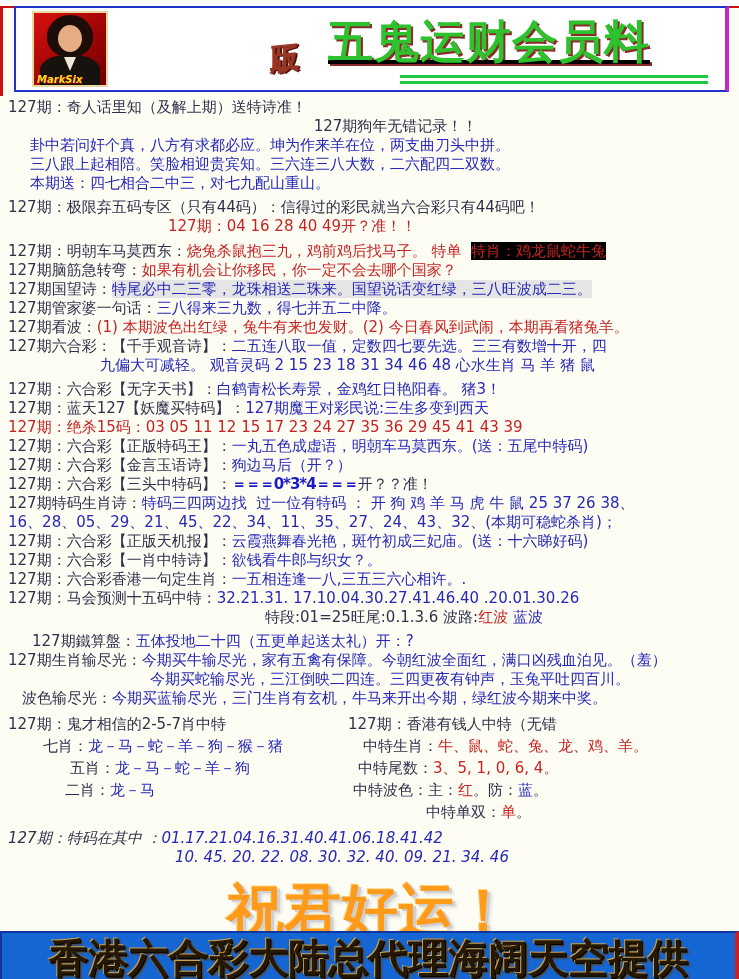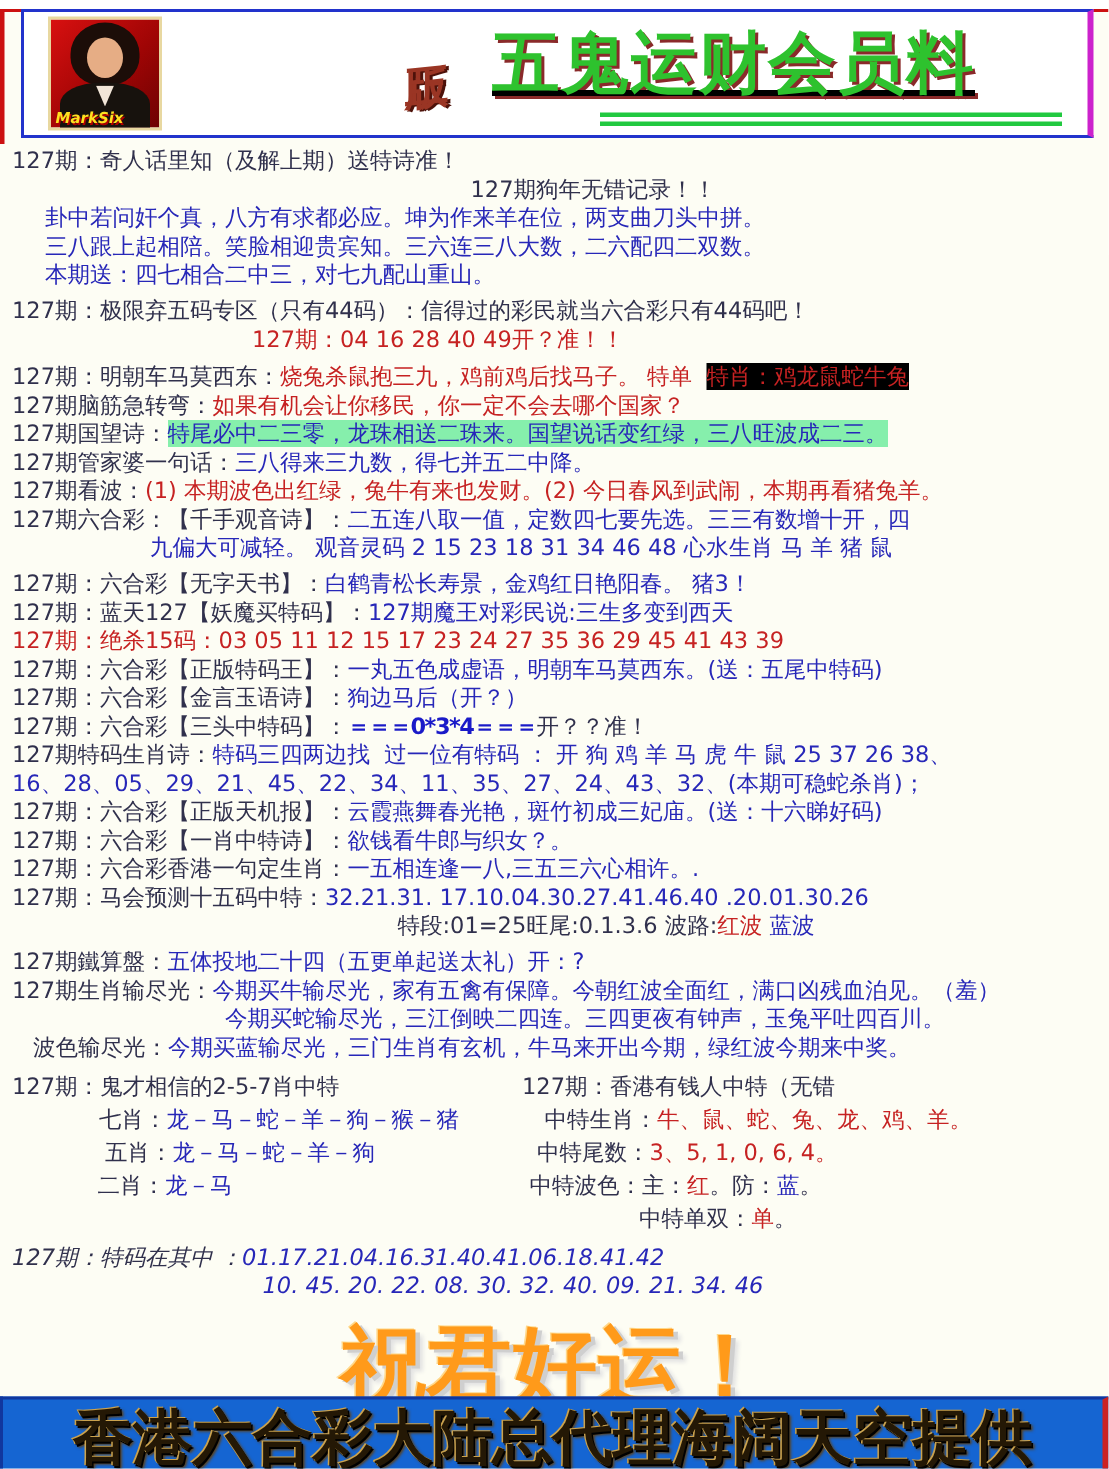--- a/index.html
+++ b/index.html
@@ -28,21 +28,21 @@
          text-shadow:2px 2px 0 #8a2a2a;}
   .underline{margin:3px 0 0 72px;width:308px;}
   .underline i{display:block;height:3px;background:#21c940;margin-bottom:3px;}
 
   
   .content{margin-top:6px;}
   .tline{font-size:15px;line-height:19px;white-space:pre-wrap;}
   .seg-k{color:#30304c;}
   .seg-b{color:#2727b8;}
   .seg-r{color:#c62222;}
-  .seg-bh{color:#2727b8;background:#86efac;}
+  .seg-bh{color:#2727b8;background:#e5e5e5;}
   .seg-rh{color:#c62222;background:#000000;}
   .seg-bb{color:#1a1ac8;font-weight:bold;letter-spacing:-1px;}
 
   .twocol{display:flex;margin-top:5px;}
   .col-left{width:348px;}
   .col-right{flex:1;}
   .twocol .tline{line-height:22px;}
 
   .content2{margin-top:4px;font-style:italic;}
 
@@ -101,30 +101,30 @@
       <div class="tline" style="padding-left: 8px;"><span class="seg-k">127期：六合彩【正版特码王】：</span><span class="seg-b">一丸五色成虚语，明朝车马莫西东。(送：五尾中特码)</span></div>
       <div class="tline" style="padding-left: 8px;"><span class="seg-k">127期：六合彩【金言玉语诗】：</span><span class="seg-b">狗边马后（开？）</span></div>
       <div class="tline" style="padding-left: 8px;"><span class="seg-k">127期：六合彩【三头中特码】：</span><span class="seg-bb">＝＝＝0*3*4＝＝＝</span><span class="seg-k">开？？准！</span></div>
       <div class="tline" style="padding-left: 8px;"><span class="seg-k">127期特码生肖诗：</span><span class="seg-b">特码三四两边找  过一位有特码 ： 开 狗 鸡 羊 马 虎 牛 鼠 25 37 26 38、</span></div>
       <div class="tline" style="padding-left: 8px;"><span class="seg-b">16、28、05、29、21、45、22、34、11、35、27、24、43、32、(本期可稳蛇杀肖)；</span></div>
       <div class="tline" style="padding-left: 8px;"><span class="seg-k">127期：六合彩【正版天机报】：</span><span class="seg-b">云霞燕舞春光艳，斑竹初成三妃庙。(送：十六睇好码)</span></div>
       <div class="tline" style="padding-left: 8px;"><span class="seg-k">127期：六合彩【一肖中特诗】：</span><span class="seg-b">欲钱看牛郎与织女？。</span></div>
       <div class="tline" style="padding-left: 8px;"><span class="seg-k">127期：六合彩香港一句定生肖：</span><span class="seg-b">一五相连逢一八,三五三六心相许。.</span></div>
       <div class="tline" style="padding-left: 8px;"><span class="seg-k">127期：马会预测十五码中特：</span><span class="seg-b">32.21.31. 17.10.04.30.27.41.46.40 .20.01.30.26</span></div>
       <div class="tline" style="padding-left: 265px;"><span class="seg-k">特段:01=25旺尾:0.1.3.6 波路:</span><span class="seg-r">红波</span><span class="seg-b"> 蓝波</span></div>
-      <div class="tline" style="padding-left: 8px; margin-top: 5px;"><span class="seg-k">127期鐵算盤：</span><span class="seg-b">五体投地二十四（五更单起送太礼）开：?</span></div>
+      <div class="tline" style="padding-left: 8px; margin-top: 5px; margin-left: 24px;"><span class="seg-k">127期鐵算盤：</span><span class="seg-b">五体投地二十四（五更单起送太礼）开：?</span></div>
       <div class="tline" style="padding-left: 8px;"><span class="seg-k">127期生肖输尽光：</span><span class="seg-b">今期买牛输尽光，家有五禽有保障。今朝红波全面红，满口凶残血泊见。（羞）</span></div>
       <div class="tline" style="padding-left: 150px;"><span class="seg-b">今期买蛇输尽光，三江倒映二四连。三四更夜有钟声，玉兔平吐四百川。</span></div>
       <div class="tline" style="padding-left: 22px;"><span class="seg-k">波色输尽光：</span><span class="seg-b">今期买蓝输尽光，三门生肖有玄机，牛马来开出今期，绿红波今期来中奖。</span></div>
     </div>
 
   <div class="twocol">
     <div class="col-left">
         <div class="tline" style="padding-left: 8px;"><span class="seg-k">127期：鬼才相信的2-5-7肖中特</span></div>
-        <div class="tline" style="padding-left: 66px;"><span class="seg-k">七肖：</span><span class="seg-b">龙－马－蛇－羊－狗－猴－猪</span></div>
+        <div class="tline" style="padding-left: 43px;"><span class="seg-k">七肖：</span><span class="seg-b">龙－马－蛇－羊－狗－猴－猪</span></div>
         <div class="tline" style="padding-left: 70px;"><span class="seg-k">五肖：</span><span class="seg-b">龙－马－蛇－羊－狗</span></div>
         <div class="tline" style="padding-left: 65px;"><span class="seg-k">二肖：</span><span class="seg-b">龙－马</span></div>
       </div>
     <div class="col-right">
         <div class="tline" style="padding-left: 0px;"><span class="seg-k">127期：香港有钱人中特（无错</span></div>
         <div class="tline" style="padding-left: 15px;"><span class="seg-k">中特生肖：</span><span class="seg-r">牛、鼠、蛇、兔、龙、鸡、羊。</span></div>
         <div class="tline" style="padding-left: 10px;"><span class="seg-k">中特尾数：</span><span class="seg-r">3、5, 1, 0, 6, 4。</span></div>
         <div class="tline" style="padding-left: 5px;"><span class="seg-k">中特波色：</span><span class="seg-k">主：</span><span class="seg-r">红</span><span class="seg-k">。防：</span><span class="seg-b">蓝</span><span class="seg-k">。</span></div>
         <div class="tline" style="padding-left: 78px;"><span class="seg-k">中特单双：</span><span class="seg-r">单</span><span class="seg-k">。</span></div>
       </div>

